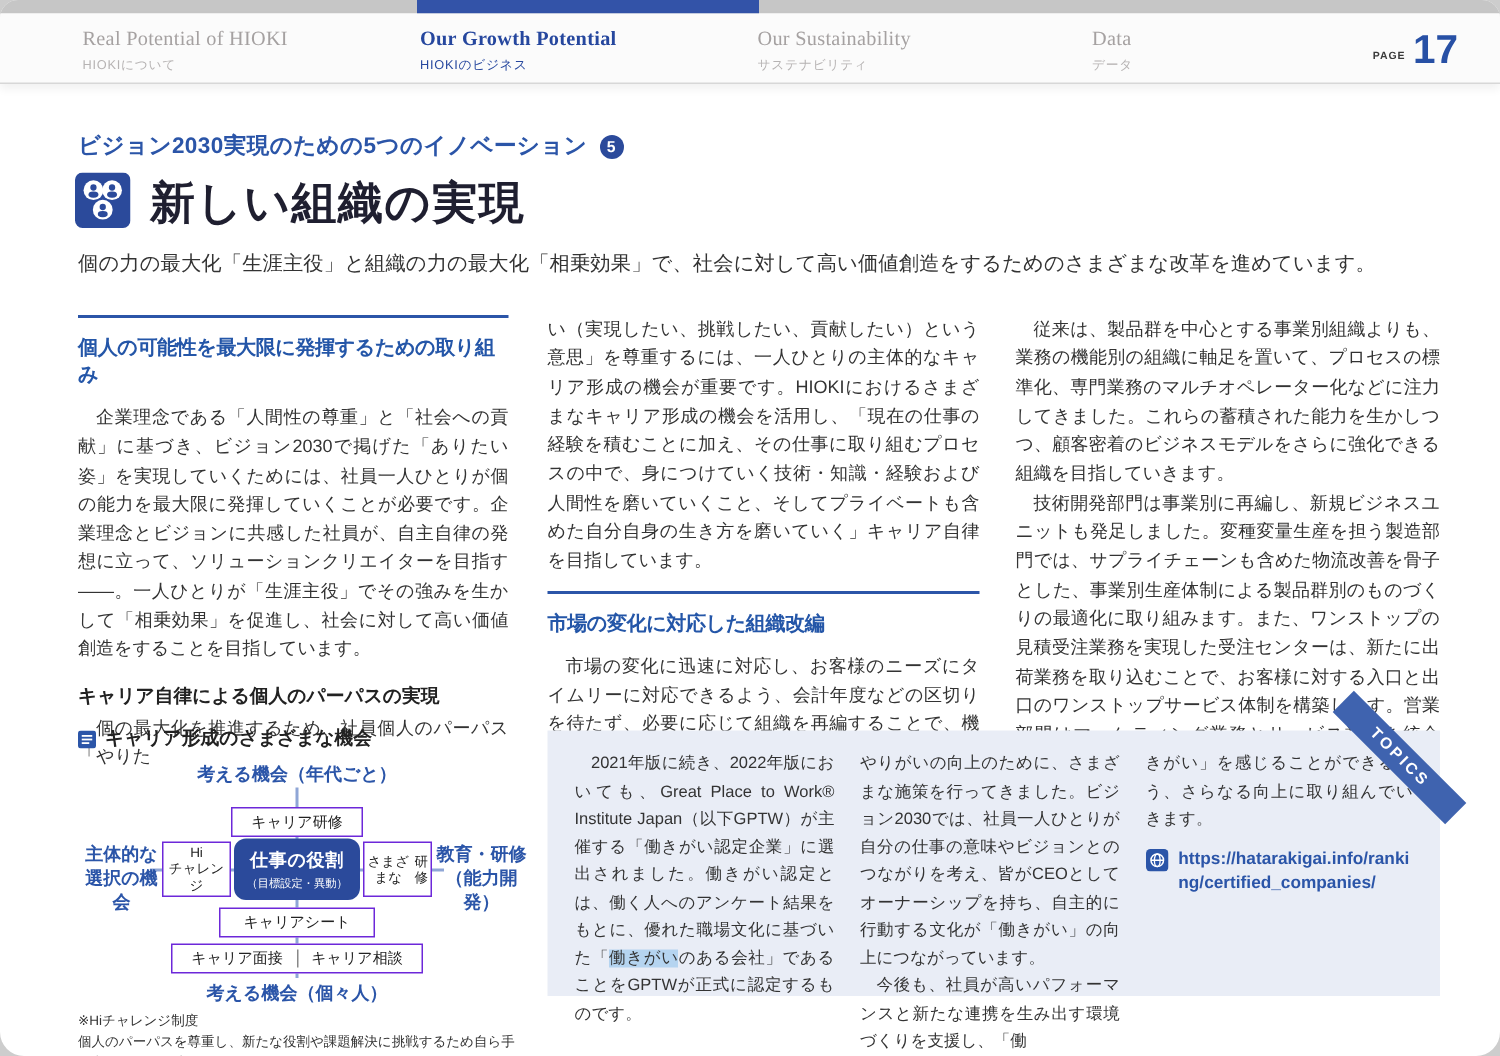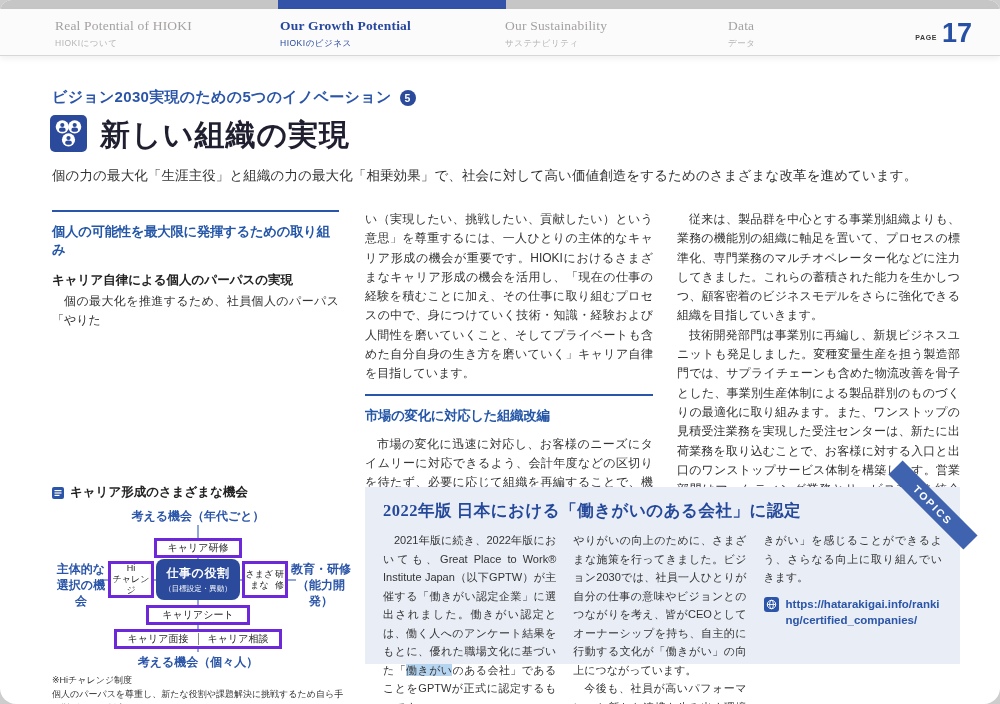--- a/index.html
+++ b/index.html
@@ -47,21 +47,21 @@
   .diagram { position:absolute; left:52px; top:484px; width:292px; }
   .dg-title { display:flex; align-items:center; gap:6px; font-weight:bold; font-size:12.5px; color:#222; }
   .dg-canvas { position:relative; height:160px; margin-top:7px; }
   .dg-lbl { position:absolute; color:#2b55a8; font-weight:bold; font-size:12px; }
   .dg-top-lbl { top:0; left:0; width:100%; text-align:center; }
   .dg-bottom-lbl { top:146px; left:0; width:100%; text-align:center; }
   .dg-left-lbl { left:0; top:53px; width:58px; text-align:center; line-height:16px; }
   .dg-right-lbl { right:-10px; top:53px; width:66px; text-align:center; line-height:16px; }
   .dg-vline { position:absolute; left:145px; top:17px; width:2px; height:127px; background:#8fa6d6; }
   .dg-hline { position:absolute; left:48px; right:48px; top:71px; height:2px; background:#8fa6d6; }
-  .dg-box { position:absolute; background:#fff; border:3px solid #6d28d9; display:flex;
+  .dg-box { position:absolute; background:#fff; border:1px solid #6d28d9; display:flex;
             align-items:center; justify-content:center; font-size:10px; color:#222; text-align:center; }
   .dg-b-top { top:30px; left:102px; width:88px; height:20px; }
   .dg-b-left { top:53px; left:56px; width:46px; height:37px; font-size:9px; line-height:11px; flex-direction:column; }
   .dg-b-right { top:53px; left:190px; width:46px; height:37px; font-size:9px; line-height:11px; }
   .dg-center { position:absolute; top:51px; left:104px; width:84px; height:41px; background:#2b4a9b;
                border-radius:8px; color:#fff; display:flex; flex-direction:column; align-items:center; justify-content:center; }
   .dg-center .t { font-size:12px; font-weight:bold; letter-spacing:.5px; }
   .dg-center .s { font-size:7.5px; margin-top:2px; }
   .dg-b-sheet { top:97px; left:94px; width:104px; height:20px; }
   .dg-b-int { top:121px; left:62px; width:168px; height:20px; gap:0; }
@@ -139,20 +139,21 @@
         <rect x="21.4" y="12.6" width="6.6" height="4.2" rx="3" fill="#2b4a9b"></rect>
       <circle cx="18.5" cy="23" r="2.1" fill="#2b4a9b"></circle>
         <rect x="15.2" y="25.6" width="6.6" height="4.2" rx="3" fill="#2b4a9b"></rect>
     </svg>
     <h1 class="doc-title">新しい組織の実現</h1>
   </div>
   <p class="lead">個の力の最大化「生涯主役」と組織の力の最大化「相乗効果」で、社会に対して高い価値創造をするためのさまざまな改革を進めています。</p>
 
   <div class="col col-1">
     <h2 class="sec-head">個人の可能性を最大限に発揮するための取り組み</h2>
+    <p class="indent">企業理念である「人間性の尊重」と「社会への貢献」に基づき、ビジョン2030で掲げた「ありたい姿」を実現していくためには、社員一人ひとりが個の能力を最大限に発揮していくことが必要です。企業理念とビジョンに共感した社員が、自主自律の発想に立って、ソリューションクリエイターを目指す――。一人ひとりが「生涯主役」でその強みを生かして「相乗効果」を促進し、社会に対して高い価値創造をすることを目指しています。</p>
     <h3 class="subhead">キャリア自律による個人のパーパスの実現</h3>
     <p class="indent">個の最大化を推進するため、社員個人のパーパス「やりた</p>
   </div>
 
   <div class="col col-2">
     <p>い（実現したい、挑戦したい、貢献したい）という意思」を尊重するには、一人ひとりの主体的なキャリア形成の機会が重要です。HIOKIにおけるさまざまなキャリア形成の機会を活用し、「現在の仕事の経験を積むことに加え、その仕事に取り組むプロセスの中で、身につけていく技術・知識・経験および人間性を磨いていくこと、そしてプライベートも含めた自分自身の生き方を磨いていく」キャリア自律を目指しています。</p>
     <div class="sec2">
       <h2 class="sec-head">市場の変化に対応した組織改編</h2>
       <p class="indent">市場の変化に迅速に対応し、お客様のニーズにタイムリーに対応できるよう、会計年度などの区切りを待たず、必要に応じて組織を再編することで、機動力を高めます。</p>
     </div>
@@ -207,21 +208,20 @@
       <div class="dg-lbl dg-bottom-lbl">考える機会（個々人）</div>
     </div>
     <div class="dg-footnote">
       <div>※Hiチャレンジ制度</div>
       <div>個人のパーパスを尊重し、新たな役割や課題解決に挑戦するため自ら手を挙げられる制度。</div>
     </div>
   </div>
 
   <div class="topics">
     <div class="ribbon">TOPICS</div>
-    <h2 class="topics-head">2022年版 日本における「働きがいのある会社」に認定</h2>
     <div class="t-cols">
       <div class="t-col">
         <p class="indent"><span>2021年版に続き、2022年版においても、Great Place to Work® Institute Japan（以下GPTW）が主催する「働きがい認定企業」に選出されました。働きがい認定とは、働く人へのアンケート結果をもとに、優れた職場文化に基づいた「</span><span class="hl">働きがい</span><span>のある会社」であることをGPTWが正式に認定するものです。</span></p>
 
       </div>
       <div class="t-col">
         <p>やりがいの向上のために、さまざまな施策を行ってきました。ビジョン2030では、社員一人ひとりが自分の仕事の意味やビジョンとのつながりを考え、皆がCEOとしてオーナーシップを持ち、自主的に行動する文化が「働きがい」の向上につながっています。</p>
         <p class="indent">今後も、社員が高いパフォーマンスと新たな連携を生み出す環境づくりを支援し、「働</p>
       </div>
       <div class="t-col" style="flex:1.03;">

